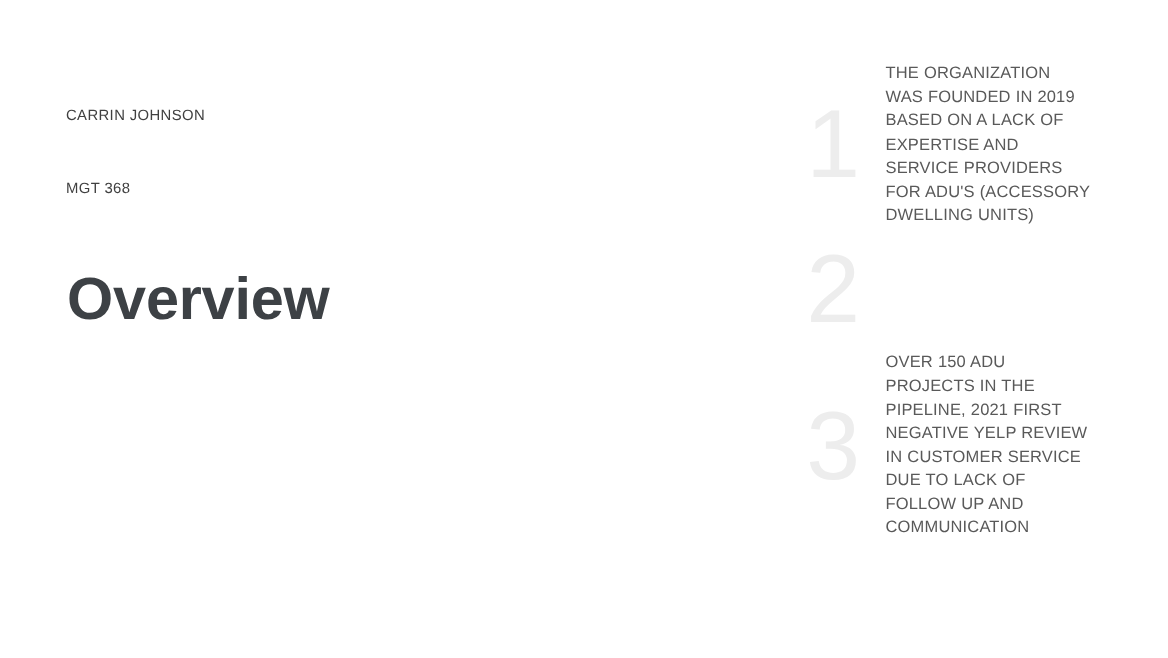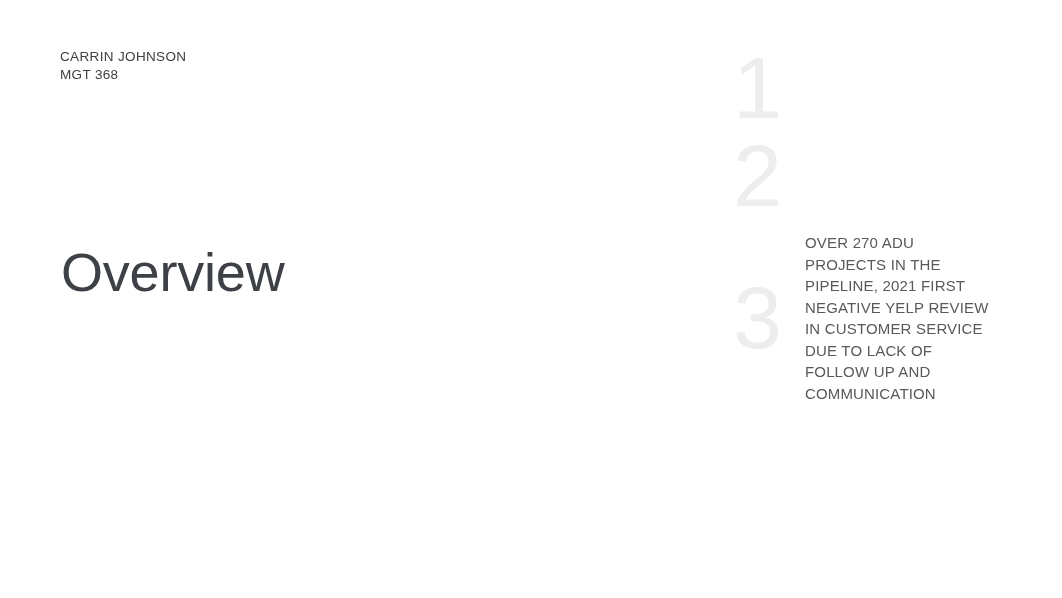--- a/index.html
+++ b/index.html
@@ -34,28 +34,29 @@
     top: 0;
     width: 400px;
   }
   #byline .byline-line {
     display: block;
     font-size: 13.5px;
     line-height: 17.6px;
     letter-spacing: 0.35px;
     color: #404040;
     white-space: nowrap;
+    margin-top: 48px;
   }
   #slide-title {
     position: absolute;
     left: 1px;
     top: 192px;
     font-size: 54px;
     line-height: 64px;
-    font-weight: 400;
+    font-weight: 700;
     color: #3d4145;
     letter-spacing: -0.2px;
     white-space: nowrap;
   }
 
   
   #points-list {
     position: absolute;
     left: 733px;
     top: 56px;
@@ -103,26 +104,27 @@
     </div>
 
     <div id="slide-title">Overview</div>
 
   </div>
 
   <div id="points-list">
 
     <div class="point-item">
       <div class="point-number">1</div>
+      <div class="point-text">THE ORGANIZATION WAS FOUNDED IN 2019 BASED ON A LACK OF EXPERTISE AND SERVICE PROVIDERS FOR ADU'S (ACCESSORY DWELLING UNITS)</div>
     </div>
 
     <div class="point-item">
       <div class="point-number">2</div>
     </div>
 
     <div class="point-item">
       <div class="point-number">3</div>
-      <div class="point-text">OVER 270 ADU PROJECTS IN THE PIPELINE, 2021 FIRST NEGATIVE YELP REVIEW IN CUSTOMER SERVICE DUE TO LACK OF FOLLOW UP AND COMMUNICATION</div>
+      <div class="point-text">OVER 150 ADU PROJECTS IN THE PIPELINE, 2021 FIRST NEGATIVE YELP REVIEW IN CUSTOMER SERVICE DUE TO LACK OF FOLLOW UP AND COMMUNICATION</div>
     </div>
 
   </div>
 
 </div>
 
 </body></html>

